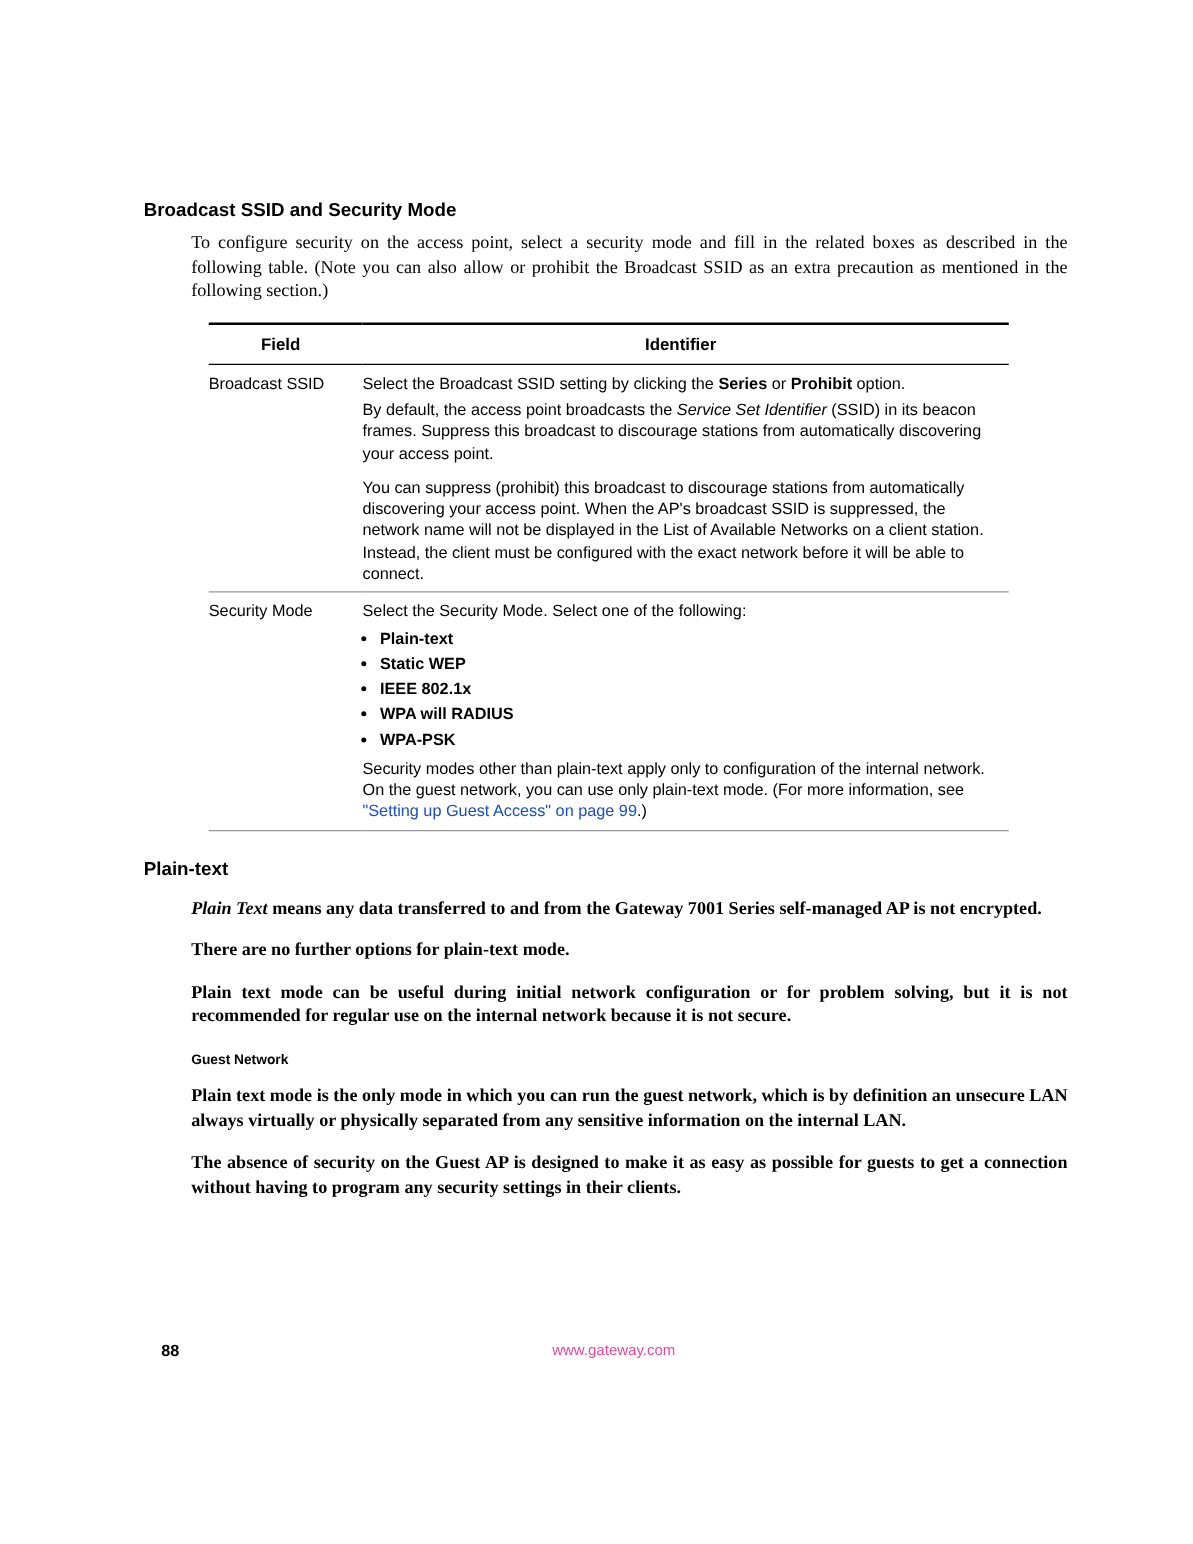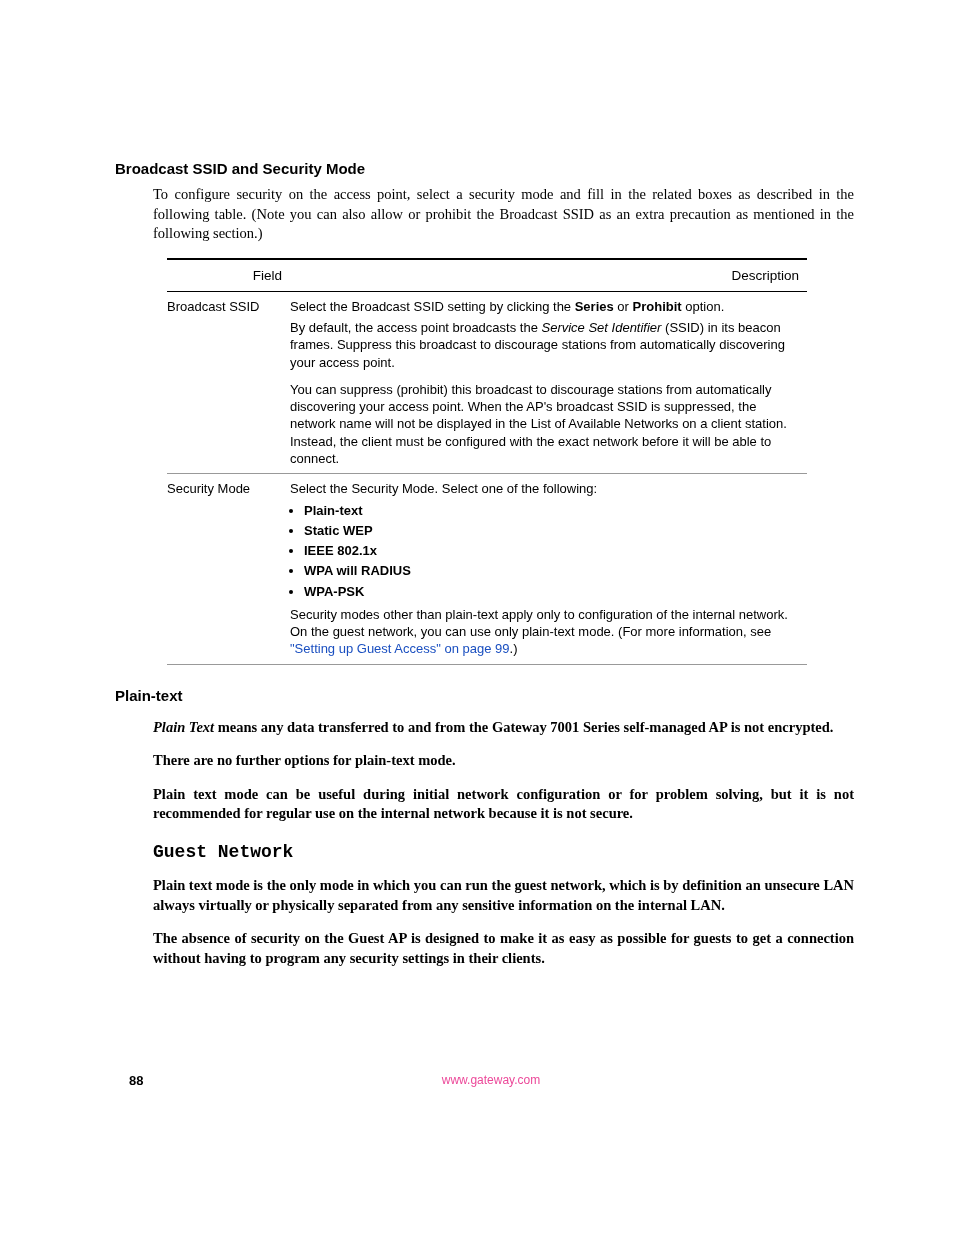--- a/index.html
+++ b/index.html
@@ -18,23 +18,23 @@
     text-align: justify;
   }
   .heading {
     font-family: "Trebuchet MS", Verdana, sans-serif;
     font-weight: bold;
     font-size: 15px;
     margin: 0 0 8px 0;
     text-align: left;
   }
   .heading-sub {
-    font-family: Liberation Mono, monospace;
+    font-family: Liberation Sans, sans-serif;
     font-weight: bold;
-    font-size: 18px;
+    font-size: 11px;
     margin: 18px 0 2px 0;
     text-align: left;
   }
   .para {
     margin: 0 0 14px 38px;
     line-height: 1.35;
   }
   .para-sub {
     margin: 14px 0 14px 38px;
     line-height: 1.35;
@@ -46,23 +46,23 @@
     width: 640px;
     font-family: Arial, Helvetica, sans-serif;
     font-size: 13px;
     text-align: left;
   }
   table.fields th {
     border-top: 2px solid #000;
     border-bottom: 1px solid #000;
     padding: 8px 8px 8px 0;
     font-family: Arial, Helvetica, sans-serif;
-    font-weight: normal;
+    font-weight: bold;
     font-size: 13.5px;
-    text-align: right;
+    text-align: center;
   }
   table.fields td {
     padding: 6px 8px 6px 0;
     vertical-align: top;
     line-height: 1.33;
     border-bottom: 1px solid #999;
   }
   table.fields td.no-border {
     border-bottom: none;
     padding-bottom: 4px;
@@ -109,21 +109,21 @@
 <div class="page">
 
   <div class="heading">Broadcast SSID and Security Mode</div>
 
   <p class="para">To configure security on the access point, select a security mode and fill in the related boxes as described in the following table. (Note you can also allow or prohibit the Broadcast SSID as an extra precaution as mentioned in the following section.)</p>
 
   <table class="fields">
     <thead>
       <tr>
         <th>Field</th>
-        <th>Description</th>
+        <th>Identifier</th>
       </tr>
     </thead>
     <tbody>
       <tr>
         <td class="fieldname no-border">Broadcast SSID</td>
         <td class="no-border">
           <span>Select the Broadcast SSID setting by clicking the </span><span class="bold">Series</span><span> or </span><span class="bold">Prohibit</span><span> option.</span>
           <div style="height:4px"></div>
           <span>By default, the access point broadcasts the </span><span class="italic">Service Set Identifier</span><span> (SSID) in its beacon frames. Suppress this broadcast to discourage stations from automatically discovering your access point.</span>
         </td>

